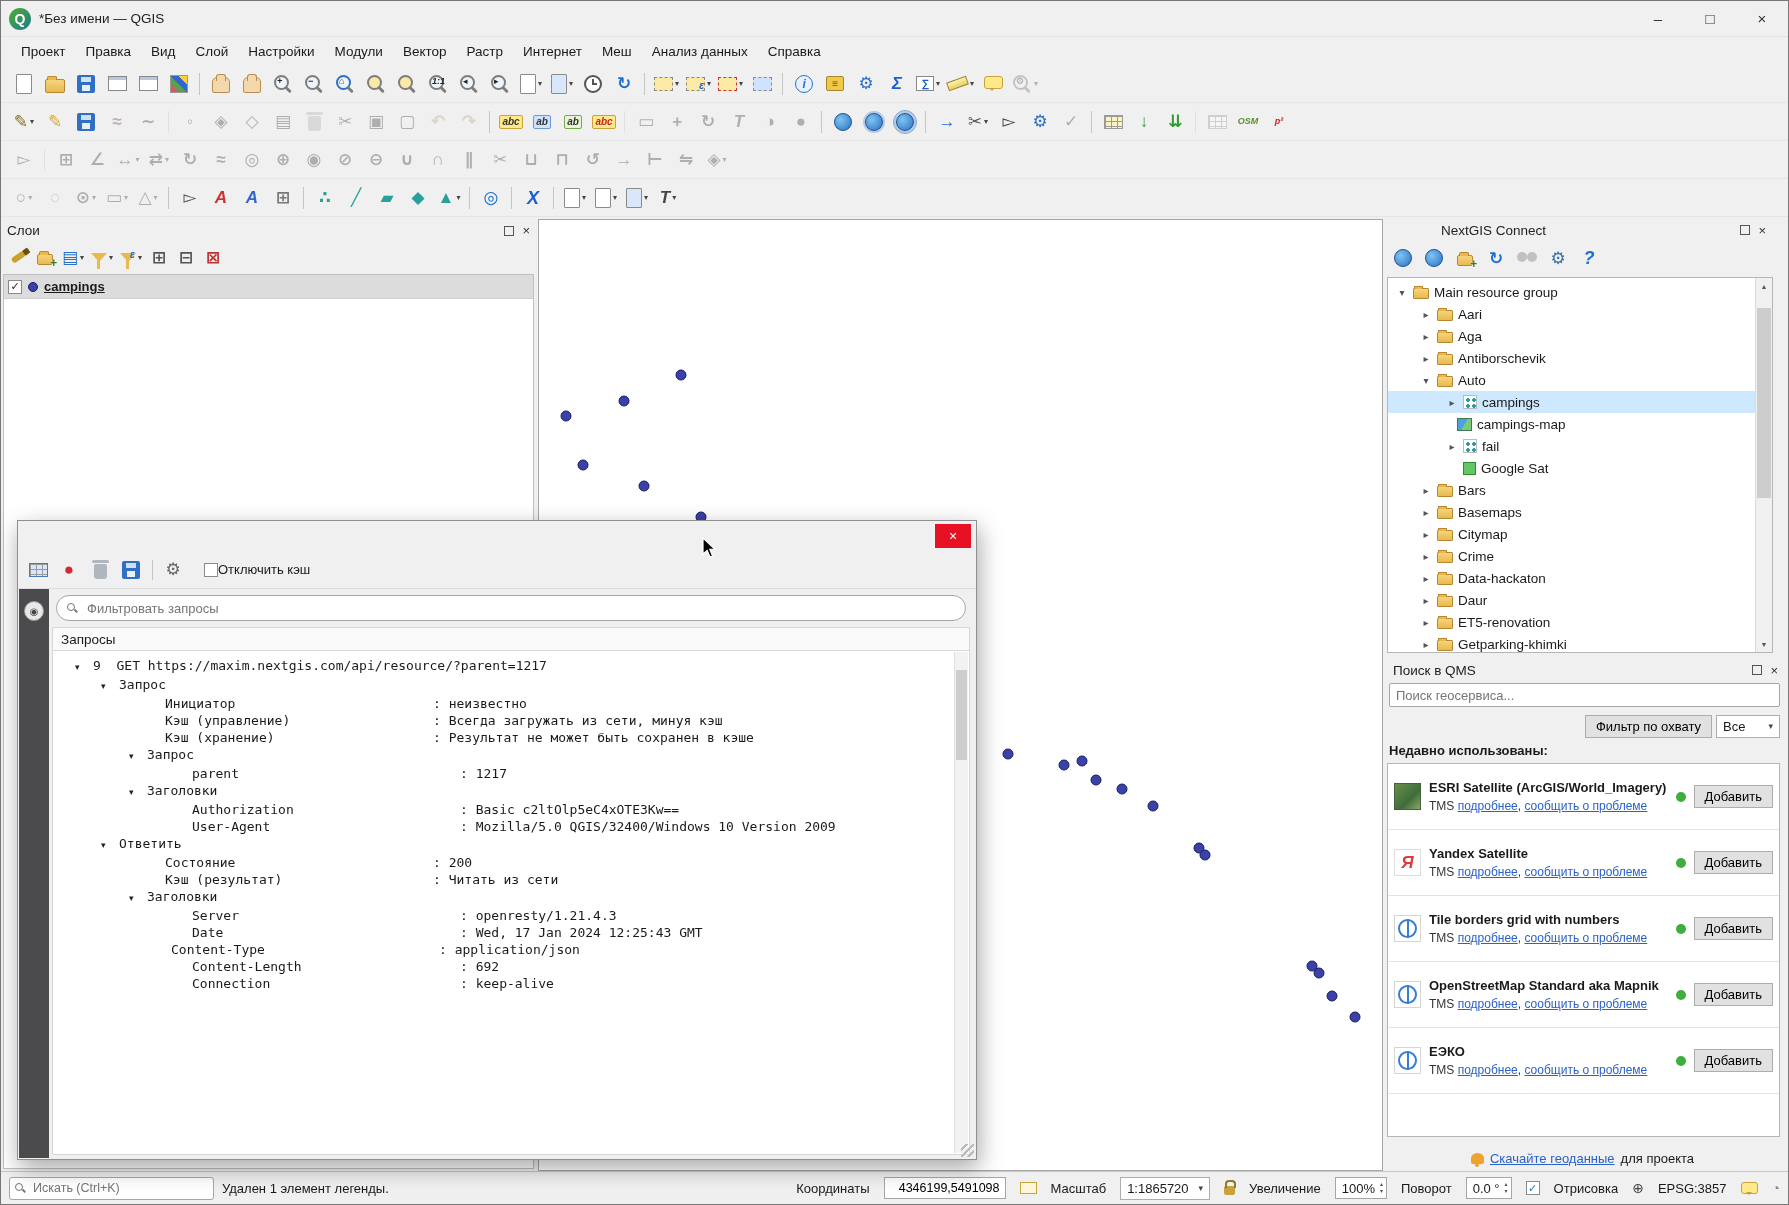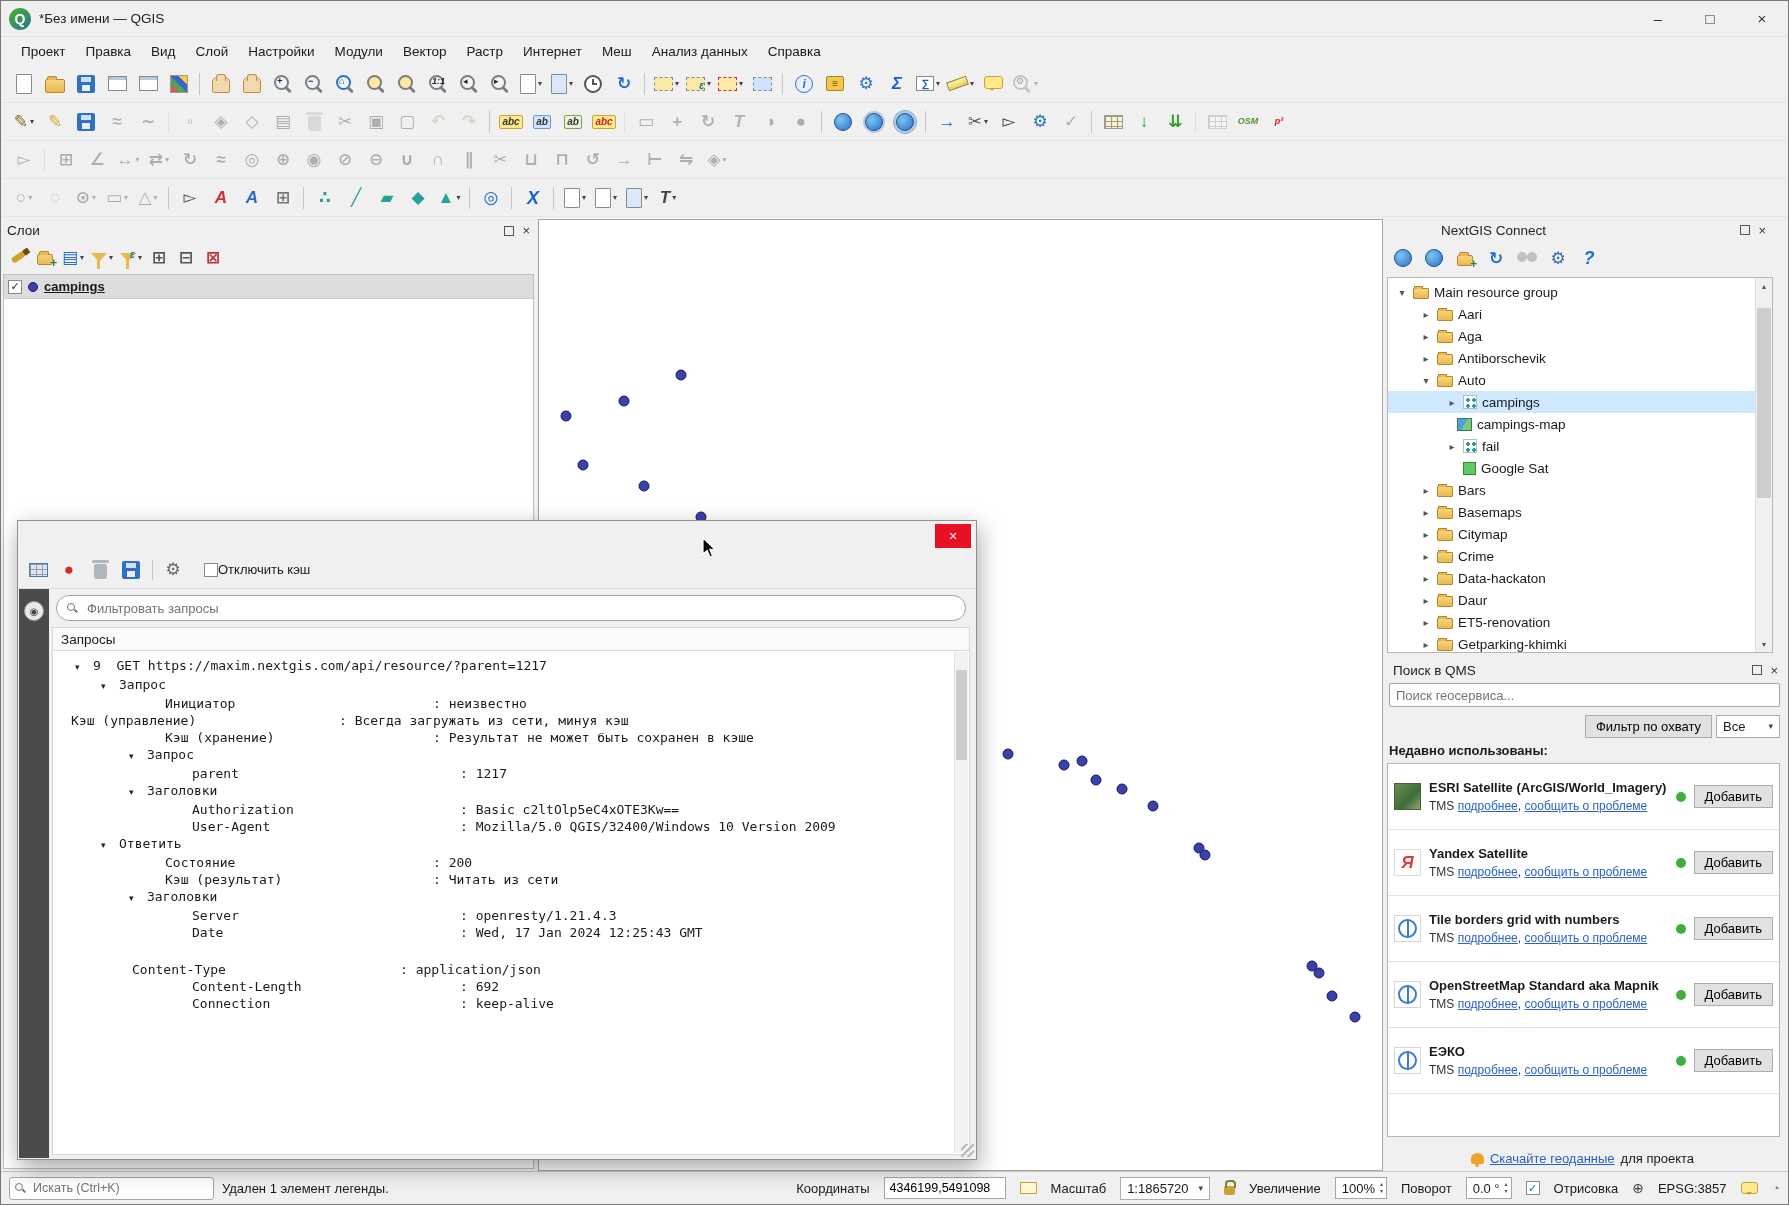--- a/index.html
+++ b/index.html
@@ -167,21 +167,21 @@
   .i-bell::after{content:"";position:absolute;bottom:-3px;left:50%;width:4px;height:4px;background:#f0a22e;border-radius:50%;transform:translateX(-50%);}
 
   
   .statusbar{position:absolute;left:0;right:0;bottom:0;height:33px;background:#f0f0f0;border-top:1px solid #c8c8c8;display:flex;align-items:center;padding:0 8px;gap:8px;font-size:13px;}
   .sb-search{width:205px;height:23px;border:1px solid #a6a6a6;border-radius:3px;background:#fff;display:flex;align-items:center;padding:0 5px;gap:5px;}
   .sb-search input{border:none;outline:none;flex:1;font-size:12.5px;font-family:inherit;min-width:0;}
   .mini-mag{width:11px;height:11px;position:relative;flex:0 0 11px;}
   .mini-mag::before{content:"";position:absolute;top:0;left:0;width:6px;height:6px;border:1.5px solid #777;border-radius:50%;}
   .mini-mag::after{content:"";position:absolute;width:4px;height:1.5px;background:#777;transform:rotate(45deg);bottom:2px;right:0;}
   .sb-right{margin-left:auto;display:flex;align-items:center;gap:14px;}
-  .sb-input{height:22px;border:1px solid #a6a6a6;background:#fff;padding:0 5px;font-size:12.5px;font-family:inherit;}
+  .sb-input{height:22px;border:1px solid #a6a6a6;background:#fff;padding:0 5px;font-size:12.5px;font-family:inherit;text-align:right;}
   .spin{height:22px;border:1px solid #a6a6a6;background:#fff;padding:0 3px 0 6px;display:flex;align-items:center;gap:5px;}
   .spin .arrows{display:flex;flex-direction:column;font-size:6px;line-height:1.1;color:#555;}
   .i-extent{width:17px;height:12px;border:1.5px solid #c9a23a;background:#fdf6d8;}
   .i-lock{width:11px;height:9px;background:#caa23a;border-radius:2px;position:relative;margin-top:5px;}
   .i-lock::before{content:"";position:absolute;top:-6px;left:1px;width:7px;height:6px;border:2px solid #8a7a33;border-bottom:none;border-radius:4px 4px 0 0;}
   .sb-glyph{font-size:14px;color:#444;}
   .sb-bubble{width:17px;height:12px;background:#ffe98a;border:1px solid #c9a23a;border-radius:3px;position:relative;}
   .sb-bubble::after{content:"";position:absolute;bottom:-5px;left:4px;border:3px solid transparent;border-top-color:#c9a23a;}
 
   
@@ -1332,21 +1332,21 @@
             <span class="dtext">Запрос</span>
             
             
           </div>
           <div class="drow" style="padding-left: 94px;">
             <span class="dexp"></span>
             
             <span class="dkey">Инициатор</span>
             <span class="dval">неизвестно</span>
           </div>
-          <div class="drow" style="">
+          <div class="drow" style="padding-left: 94px;">
             <span class="dexp"></span>
             
             <span class="dkey">Кэш (управление)</span>
             <span class="dval">Всегда загружать из сети, минуя кэш</span>
           </div>
           <div class="drow" style="padding-left: 94px;">
             <span class="dexp"></span>
             
             <span class="dkey">Кэш (хранение)</span>
             <span class="dval">Результат не может быть сохранен в кэше</span>
@@ -1410,21 +1410,21 @@
             
             <span class="dkey">Server</span>
             <span class="dval">openresty/1.21.4.3</span>
           </div>
           <div class="drow" style="padding-left: 121px;">
             <span class="dexp"></span>
             
             <span class="dkey">Date</span>
             <span class="dval">Wed, 17 Jan 2024 12:25:43 GMT</span>
           </div>
-          <div class="drow" style="padding-left: 61px; margin-top: 20px;">
+          <div class="drow" style="padding-left: 100px;">
             <span class="dexp"></span>
             
             <span class="dkey">Content-Type</span>
             <span class="dval">application/json</span>
           </div>
           <div class="drow" style="padding-left: 121px;">
             <span class="dexp"></span>
             
             <span class="dkey">Content-Length</span>
             <span class="dval">692</span>

